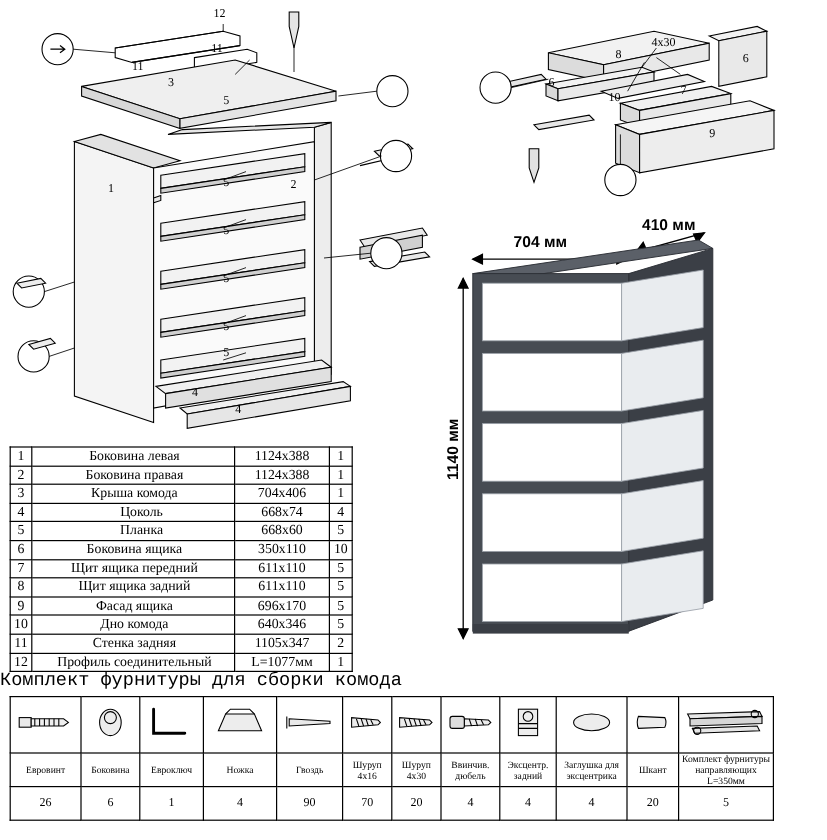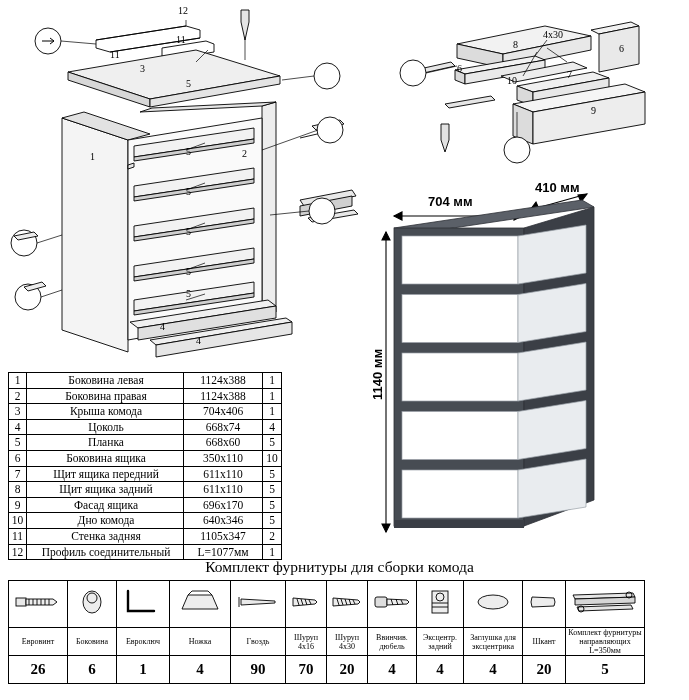--- a/index.html
+++ b/index.html
@@ -27,41 +27,41 @@
   }
   .parts-table td{
     border:1px solid #000;
     padding:0 2px;
     height:14.6px;
     line-height:14.6px;
     white-space:nowrap;
   }
   .parts-table td.num{width:13px;text-align:center;}
   .parts-table td.name{width:150px;text-align:center;padding-left:4px;}
-  .parts-table td.name.ind{text-align:center;padding-left:4px;}
+  .parts-table td.name.ind{text-align:center;padding-left:16px;}
   .parts-table td.dim{width:74px;text-align:center;font-family:Liberation Serif, serif;}
   .parts-table td.qty{width:14px;text-align:center;}
 
   
   #renderWrap{position:absolute;left:372px;top:180px;width:310px;height:372px;}
 
   
   .fittings-title{
-    position:absolute;left:0;top:558px;width:679px;text-align:center;
-    font-size:15.5px;font-family:Liberation Serif, serif;
+    position:absolute;left:0;top:558px;width:679px;
+    font-size:15.5px;font-family:Liberation Mono, monospace;
   }
   .fit-table{
     position:absolute;left:8px;top:580px;
     border-collapse:collapse;
     font-family:"Liberation Serif",serif;
   }
   .fit-table td{border:1px solid #000;text-align:center;vertical-align:middle;}
   .fit-icon{height:44px;}
   .fit-name{height:26px;font-size:8px;line-height:9px;padding:0 1px;}
-  .fit-qty{height:25px;font-size:15px;font-weight:bold;}
+  .fit-qty{height:25px;font-size:10px;font-weight:normal;}
 </style>
 </head>
 <body>
 
 <div class="root">
 
   <svg id="explodedSvg" width="400" height="370">
     <g stroke="#000" fill="none" stroke-width="0.9">
 
       <path d="M96 40 L186 26 L200 30 L200 38 L110 52 L96 48 Z" fill="#fff"></path>

